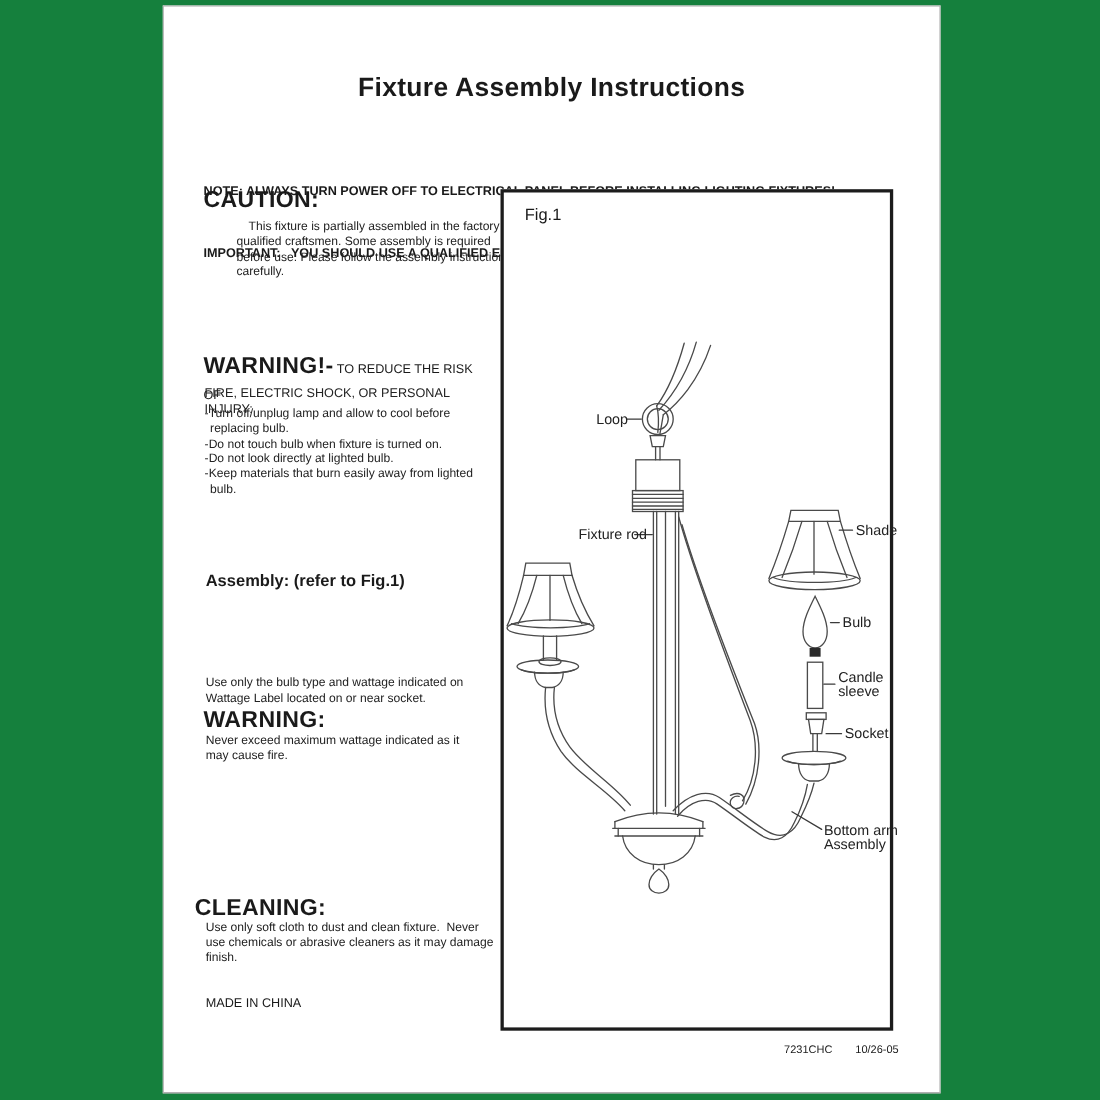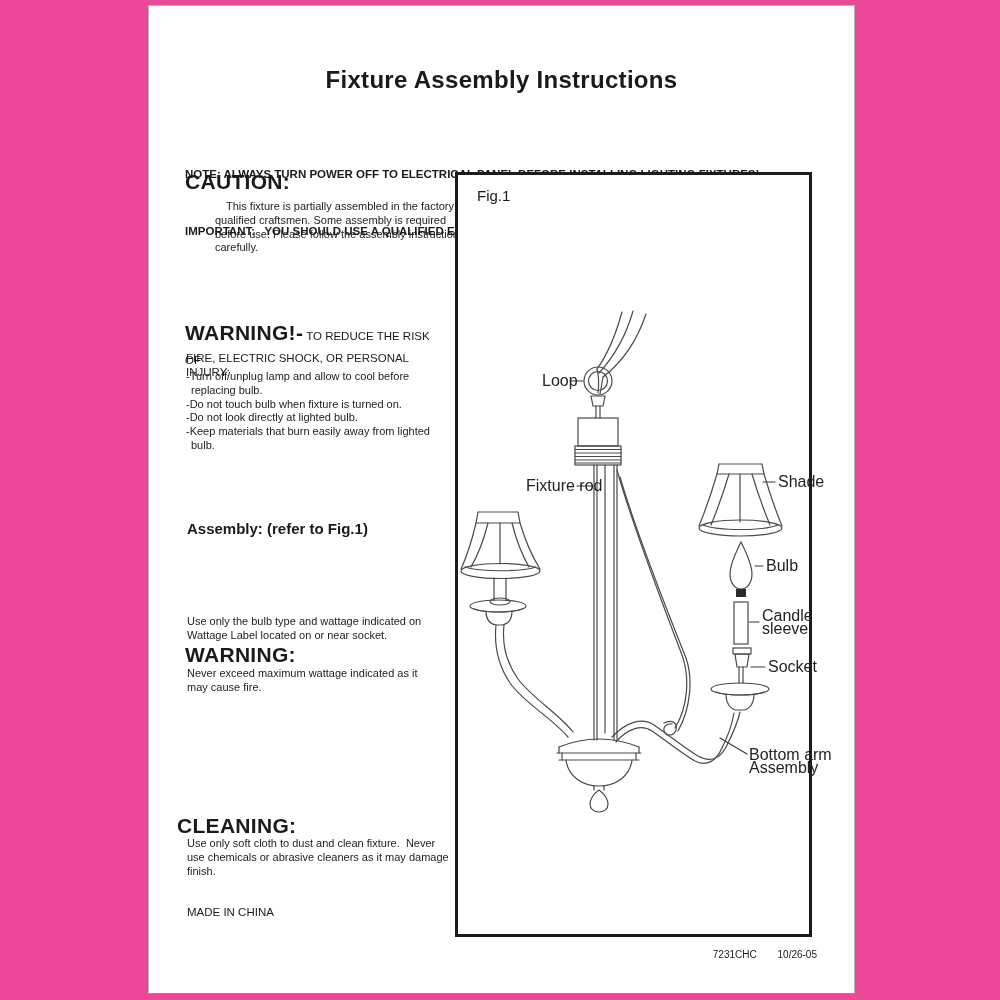--- a/index.html
+++ b/index.html
@@ -1,17 +1,17 @@
 <!DOCTYPE html>
 <html><head>
 <meta charset="utf-8">
 <style>
   * { margin:0; padding:0; box-sizing:border-box; }
   html,body { background:#ffffff; }
-  .stage { position:relative; width:1000px; height:1000px; background:#ec4899;
+  .stage { position:relative; width:1000px; height:1000px; background:#15803d;
            font-family:"Liberation Sans", sans-serif; color:#1a1a1a; overflow:hidden; }
   .sheet { position:absolute; left:148px; top:5px; width:707px; height:989px;
            background:#ffffff; border:1px solid #b5b5b5; border-bottom-color:#8f8f8f; }
   .abs { position:absolute; }
   .title { left:148px; top:66px; width:707px; text-align:center;
            font-size:24px; font-weight:bold; letter-spacing:0.3px; }
   .note-block { left:185px; top:127px; width:645px; font-size:11.5px; font-weight:bold;
                 line-height:19px; white-space:pre-wrap; }
   .h-big { font-size:21px; font-weight:bold; letter-spacing:0.3px; }
   .body-txt { font-size:11px; line-height:13.8px; color:#222; }
@@ -31,21 +31,21 @@
   .cleaning-b { left:187px; top:837px; width:264px; white-space:pre-wrap; }
   .origin { left:187px; top:906px; font-size:11.5px; }
   .footer { left:455px; top:949px; width:362px; text-align:right; font-size:10px; }
   .footer span { display:inline-block; }
   .footer .date { margin-left:18px; }
 
   .fig-box { left:455px; top:172px; width:357px; height:765px;
              border:3px solid #1c1c1c; background:#ffffff; }
   .fig-label { position:absolute; left:19px; top:12px; font-size:15px; color:#1a1a1a; }
   .fig-svg { position:absolute; left:0; top:0; width:351px; height:759px; }
-  .part-label { position:absolute; font-size:16px; line-height:13px; color:#222;
+  .part-label { position:absolute; font-size:13px; line-height:13px; color:#222;
                 white-space:nowrap; }
   .lbl-loop { left:84px; top:199px; }
   .lbl-rod { left:68px; top:304px; }
   .lbl-shade { left:320px; top:300px; }
   .lbl-bulb { left:308px; top:384px; }
   .lbl-sleeve { left:304px; top:434px; }
   .lbl-socket { left:310px; top:485px; }
   .lbl-botarm { left:291px; top:573px; }
 </style>
 </head>

